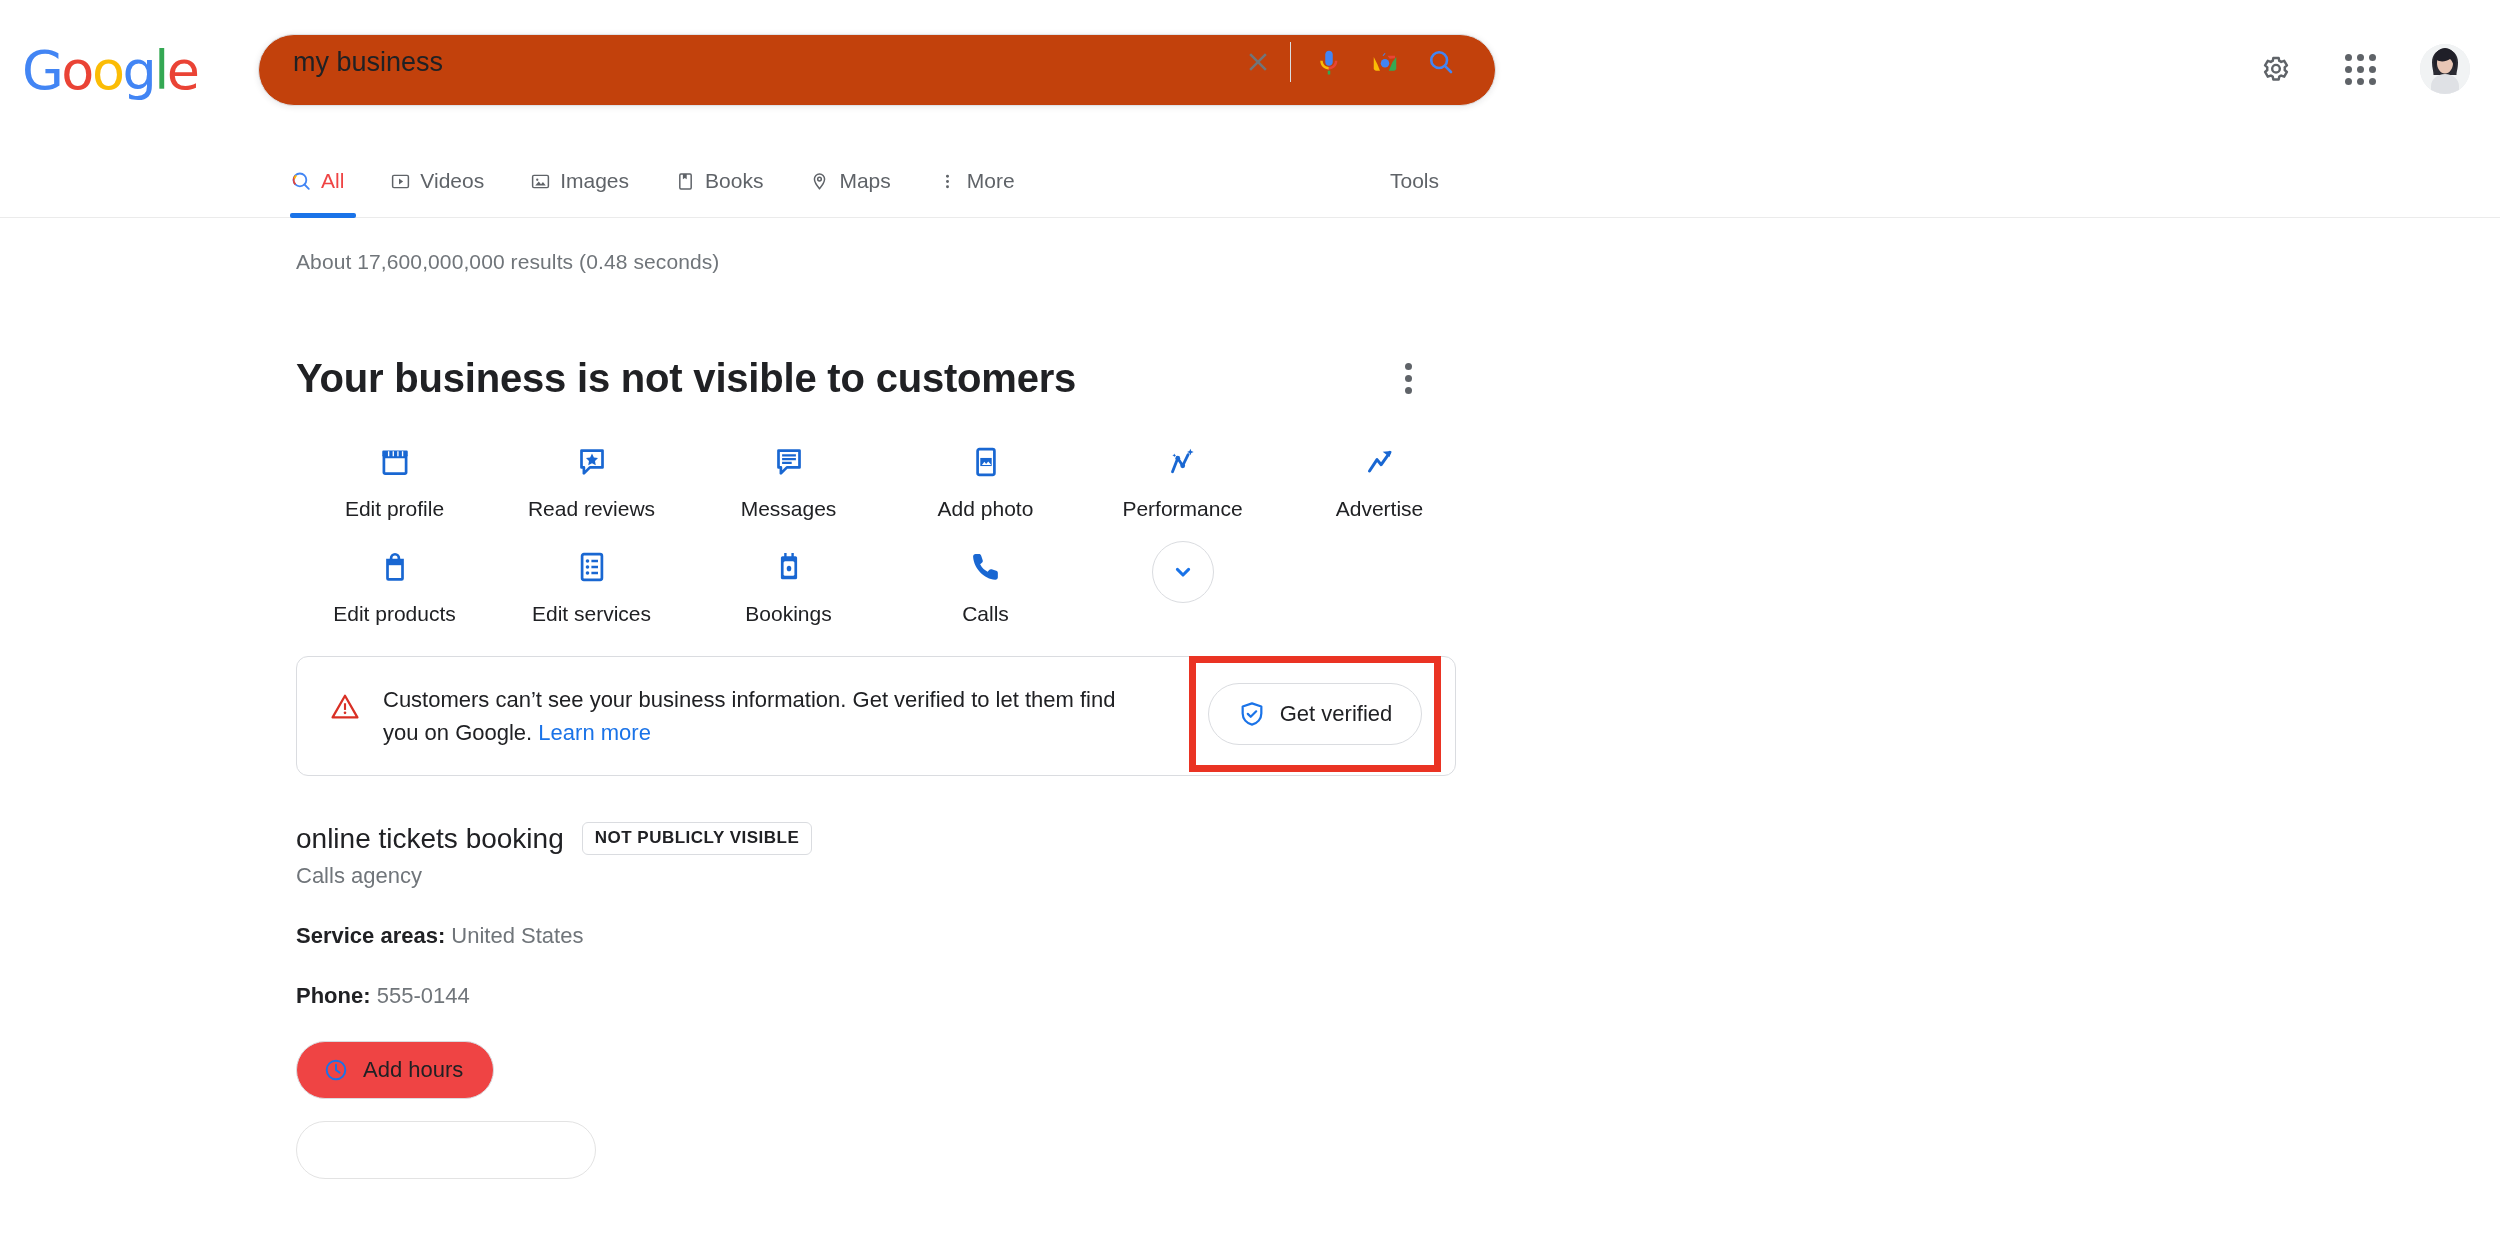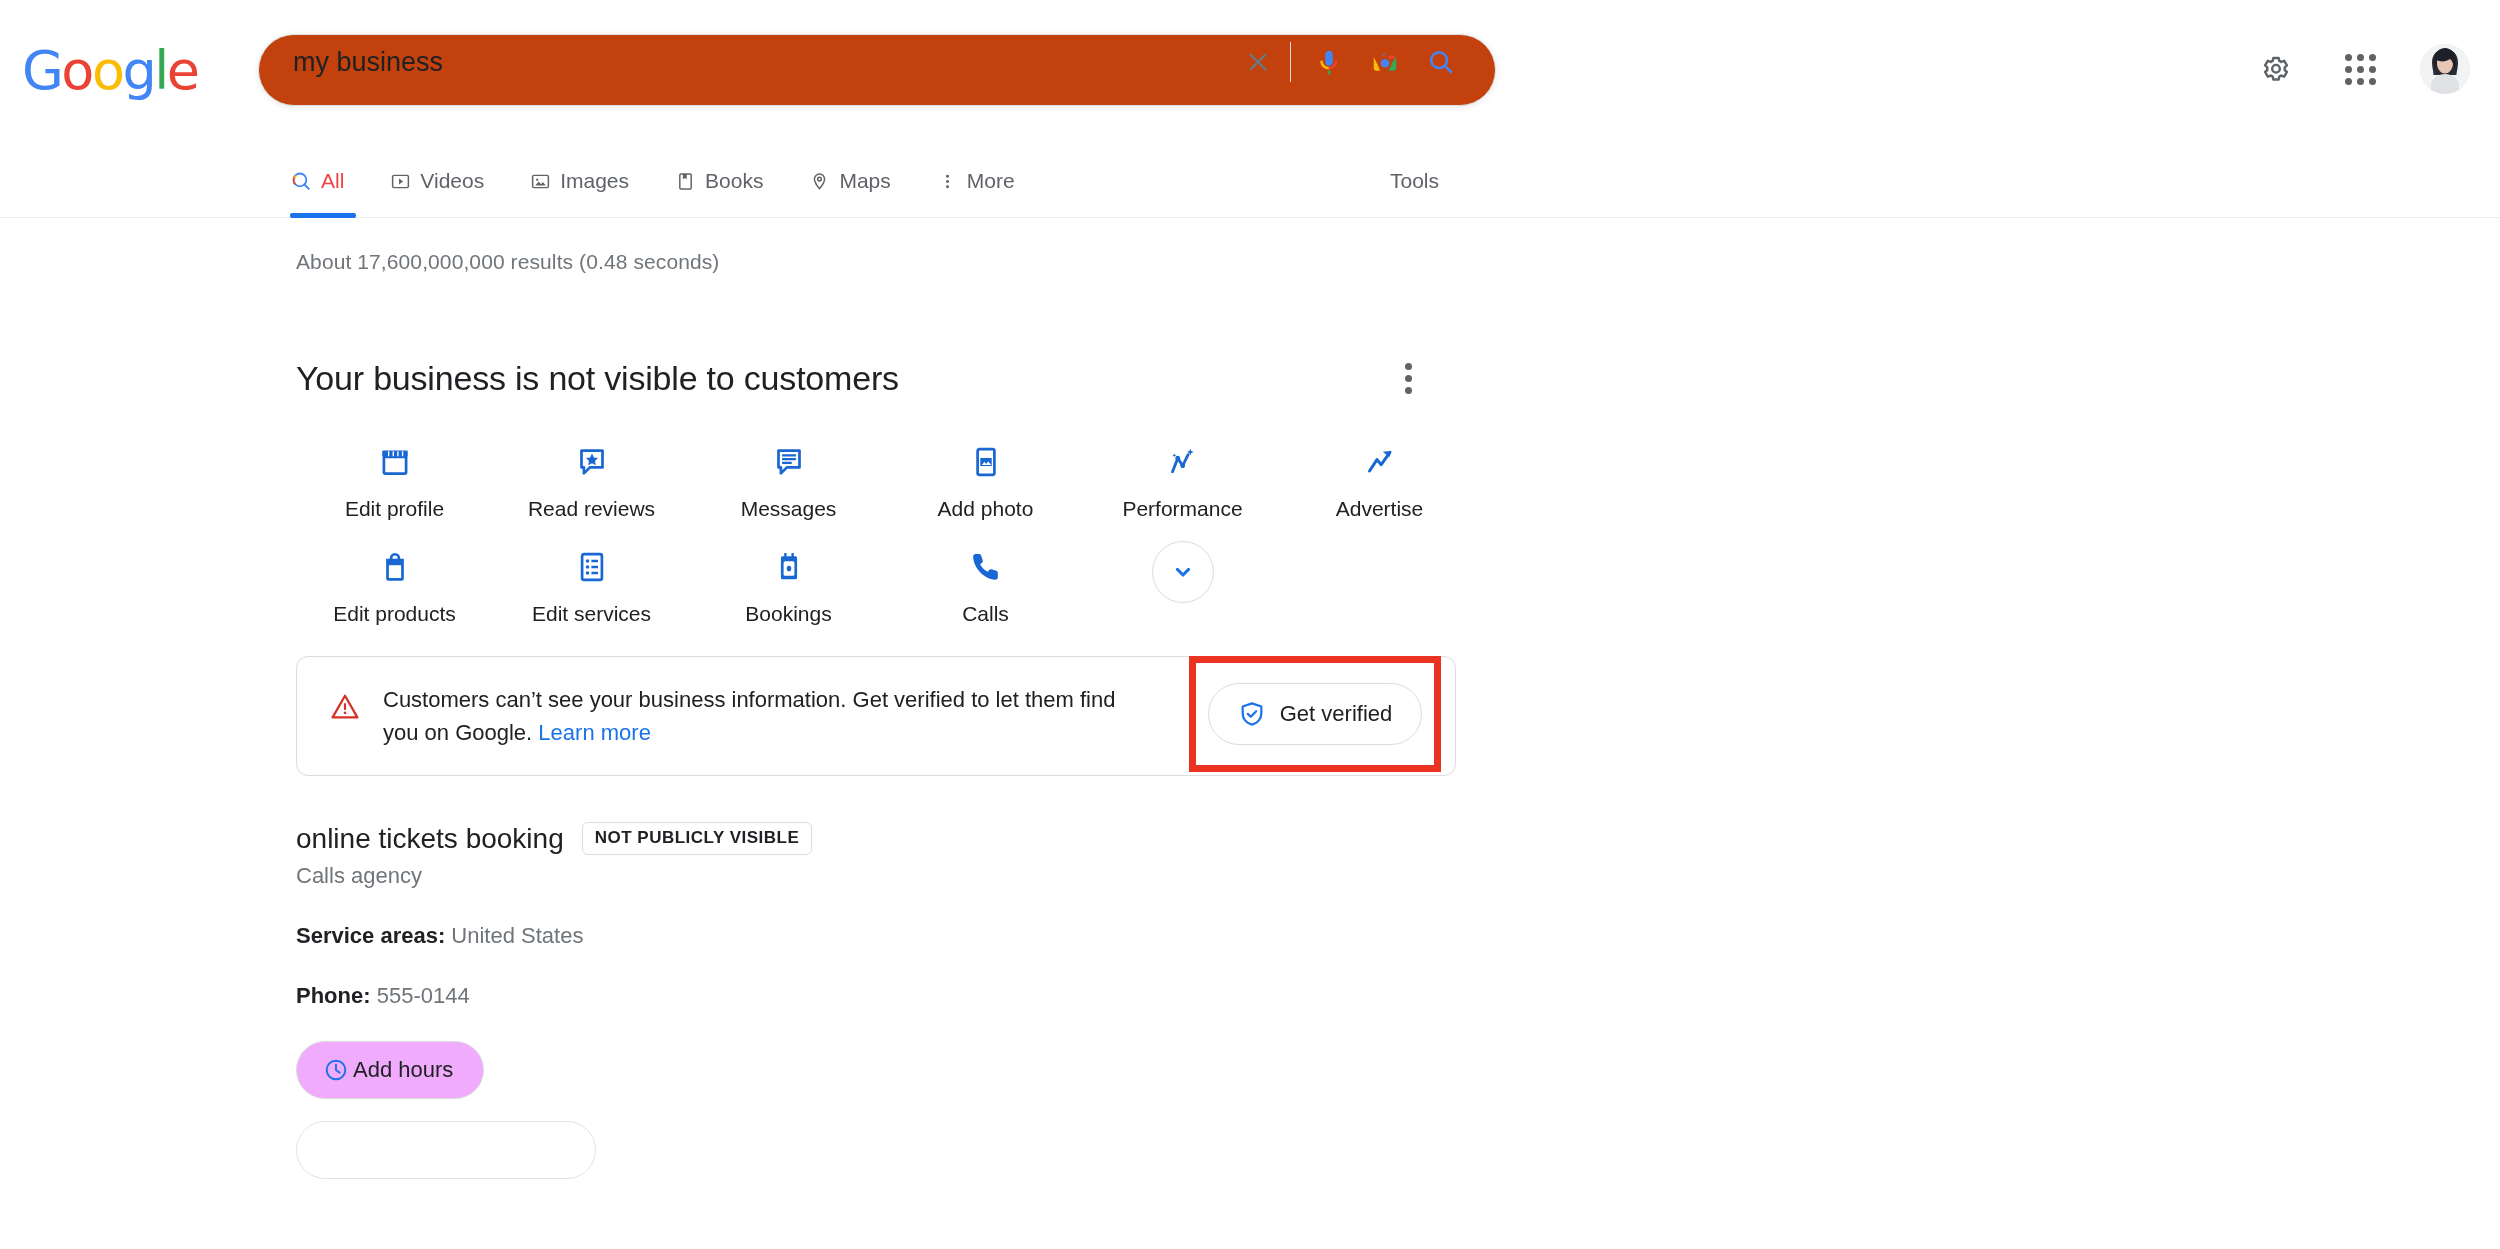--- a/index.html
+++ b/index.html
@@ -160,23 +160,23 @@
   }
 
   .panel-title-row {
     margin-top: 78px;
     display: flex;
     align-items: center;
     width: 1160px;
     justify-content: space-between;
   }
   .panel-title {
-    font-size: 34px;
-    color: #202124;
-    font-weight: 400;
+    font-size: 40px;
+    color: #202124;
+    font-weight: 700;
     letter-spacing: -.2px;
   }
   .kebab {
     width: 52px; height: 52px;
     display: flex; flex-direction: column;
     align-items: center; justify-content: center;
     gap: 5px;
     cursor: pointer;
     border-radius: 50%;
     margin-right: 22px;
@@ -308,24 +308,24 @@
     font-size: 22px;
     color: #70757a;
   }
   .biz-field b { color: #202124; font-weight: 700; }
 
   .pill-row { margin-top: 32px; }
   .pill {
     height: 58px;
     border: 1px solid #dadce0;
     border-radius: 29px;
-    background: #f0abfc;
+    background: #ef4444;
     display: inline-flex;
     align-items: center;
-    gap: 4px;
+    gap: 14px;
     padding: 0 30px 0 26px;
     font-size: 22px;
     color: #202124;
     cursor: pointer;
     font-family: "Liberation Sans", sans-serif;
   }
   .pill-ghost {
     margin-top: 22px;
     width: 300px;
     height: 58px;

